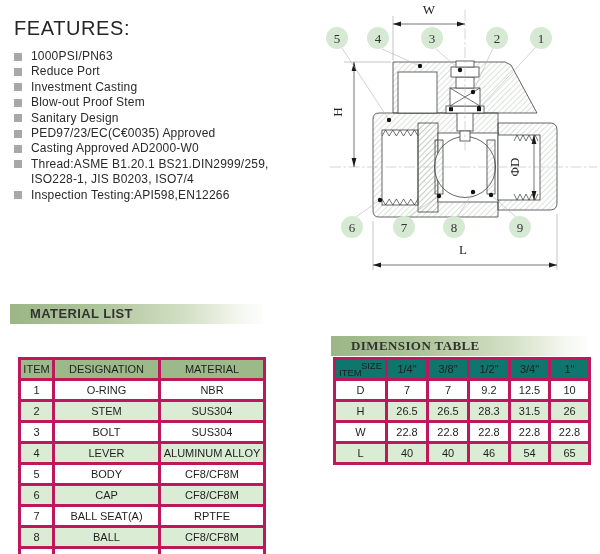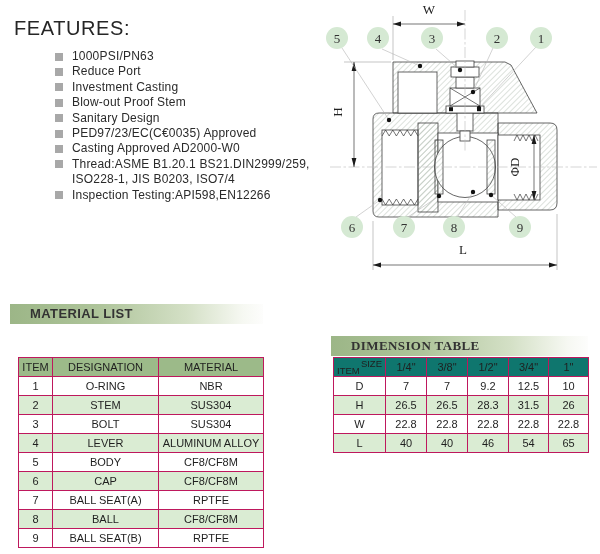--- a/index.html
+++ b/index.html
@@ -3,34 +3,34 @@
 <meta charset="utf-8">
 <style>
   html,body{margin:0;padding:0;background:#fff;}
   .page{position:relative;width:600px;height:554px;background:#fff;overflow:hidden;
         font-family:"Liberation Sans",sans-serif;color:#2a2a2a;}
 
   
   .features{position:absolute;left:14px;top:17px;width:300px;}
   .features-title{font-size:20px;font-weight:400;letter-spacing:.6px;color:#262626;margin:0 0 9px 0;}
   .features ul{list-style:none;margin:0;padding:0;}
-  .features li{position:relative;font-size:12px;line-height:15.4px;padding-left:17px;letter-spacing:.2px;margin-left:41px;}
+  .features li{position:relative;font-size:12px;line-height:15.4px;padding-left:17px;letter-spacing:.2px;}
   .features li .bullet{position:absolute;left:0;top:3.5px;width:8px;height:8px;background:#a8a8a8;}
   .features li.cont{padding-left:17px;}
 
   
   .section-bar{position:absolute;height:20px;line-height:20px;box-sizing:border-box;padding-left:20px;
     font-size:13px;font-weight:bold;color:#333;letter-spacing:.4px;
     background:linear-gradient(90deg,#9cb687 0%,#aec49a 35%,#d4e0c6 70%,#f6f8f2 92%,#fdfdfc 100%);}
   .bar-material{left:10px;top:304px;width:253px;}
   .bar-dimension{left:331px;top:336px;width:257px;font-family:Liberation Serif, serif;}
 
   
   table{position:absolute;border-collapse:collapse;table-layout:fixed;font-size:11px;color:#1f1f1f;}
-  th,td{border:1px solid #be185d;text-align:center;vertical-align:middle;height:18px;padding:0;
+  th,td{border:3px solid #be185d;text-align:center;vertical-align:middle;height:18px;padding:0;
         font-weight:400;overflow:hidden;white-space:nowrap;}
   .material-table{left:18px;top:357px;width:245px;}
   .material-table thead th{background:#9cba89;}
   .material-table tbody tr:nth-child(even) td{background:#daecd3;}
   .dimension-table{left:333px;top:357px;width:255px;}
   .dimension-table thead th{background:#0f766e;}
   .dimension-table tbody tr:nth-child(even) td{background:#daecd3;}
   .corner-cell{position:relative;padding:0;
     background:linear-gradient(to bottom right,transparent calc(50% - .6px),#4f4f4f calc(50% - .6px),#4f4f4f calc(50% + .6px),transparent calc(50% + .6px)),#c1d5aa;}
   .corner-cell .size{position:absolute;top:0;right:3px;font-size:9.5px;}

